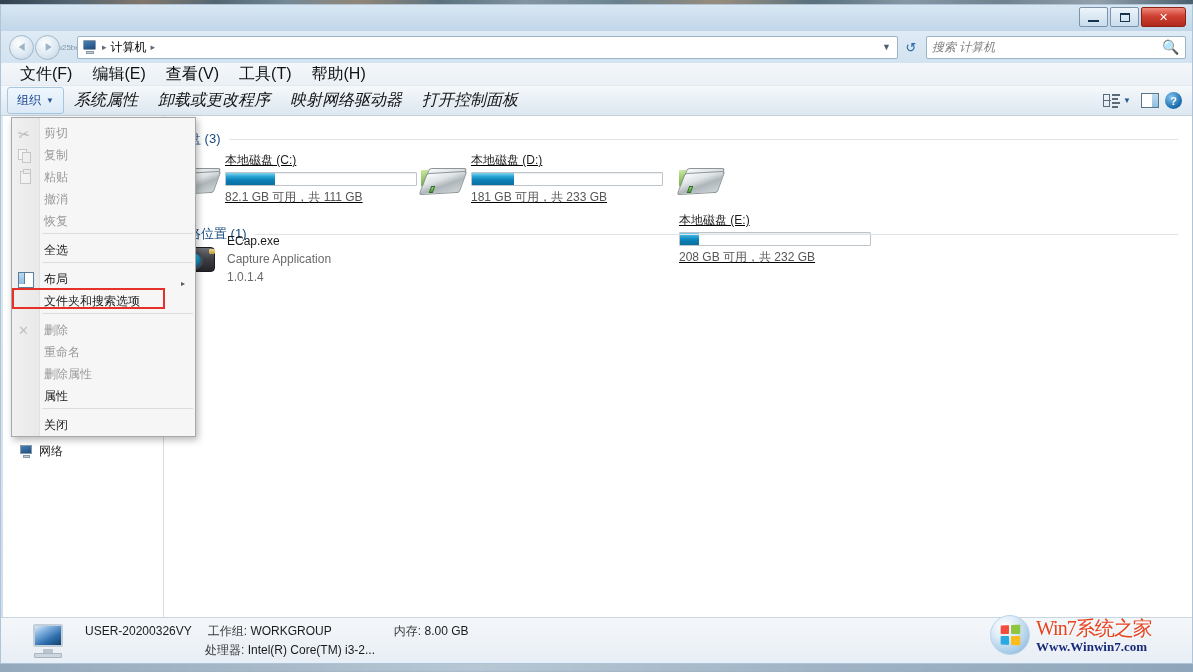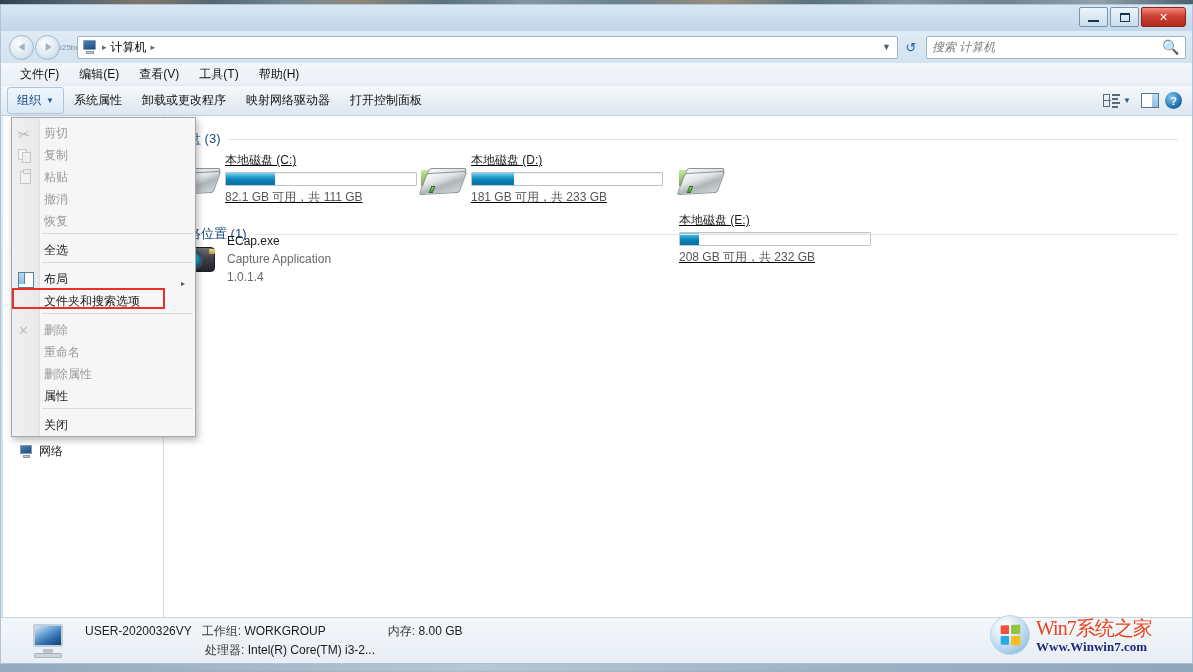--- a/index.html
+++ b/index.html
@@ -131,37 +131,37 @@
   .search-mag { color:#1f5c97; font-size:14px; }
 
   
   .menubar {
     position: absolute; left: 0; top: 58px; right: 0; height: 23px;
     background: linear-gradient(180deg,#f4f7fa,#eaf0f6);
     display: flex; align-items: center; padding-left: 10px; gap: 2px;
     border-bottom: 1px solid #e3e9ef;
   }
   .menubar span {
-    padding: 3px 9px; font-size: 12px; color: #111;
+    padding: 3px 9px; font-size: 16px; color: #111;
   }
 
   
   .toolbar {
     position: absolute; left: 0; top: 81px; right: 0; height: 30px;
     background: linear-gradient(180deg,#f6f9fb,#e7eef5 55%,#dde7f0);
     border-bottom: 1px solid #c3d2df;
     display: flex; align-items: center; padding: 0 6px;
   }
   .tb-organize {
     display: flex; align-items: center; gap: 5px;
     padding: 4px 9px; font-size: 12px; color: #15428b;
     background: linear-gradient(180deg,#eef6fd,#dceaf7);
     border: 1px solid #a8c6e0; border-radius: 3px;
   }
-  .tb-item { padding: 4px 10px; font-size: 12px; color: #111; }
+  .tb-item { padding: 4px 10px; font-size: 16px; color: #111; font-style: italic; }
   .tb-caret { font-size: 8px; color: #2a5a8c; }
   .tb-right { margin-left: auto; display: flex; align-items: center; gap: 6px; padding-right: 4px; }
   .tb-icon-btn { display:flex; align-items:center; gap:3px; padding: 2px 4px; }
   .ico-views { width:17px; height:15px; position:relative; }
   .ico-views .lines { position:absolute; right:0; top:1px; width:8px; height:13px; }
   .ico-views .lines i { display:block; height:2px; background:#5a6a78; margin-bottom:2px; }
   .ico-views .lines i:nth-child(1){ width:8px; } .ico-views .lines i:nth-child(2){ width:6px; }
   .ico-views .lines i:nth-child(3){ width:8px; } .ico-views .lines i:nth-child(4){ width:6px; }
   .ico-views .sq { position:absolute; left:0; top:1px; width:7px; height:13px; border:1px solid #5a6a78; }
   .ico-views .sq::after{ content:""; position:absolute; left:0; top:5px; width:7px; height:1px; background:#5a6a78; }
@@ -353,21 +353,21 @@
   }
   .status-pc .stand {
     position:absolute; left:14px; bottom:4px; width:10px; height:5px; background:#b9c4ce;
   }
   .status-pc .base {
     position:absolute; left:5px; bottom:0; width:28px; height:5px;
     background:#cdd6de; border:1px solid #aab5bf; border-radius:1px;
   }
   .status-text { margin-left: 14px; line-height: 19px; }
   .st-line { display: flex; align-items: center; font-size: 12px; }
-  .st-name { color: #1b1b1b; margin-right: 10px; }
+  .st-name { color: #1b1b1b; margin-right: 16px; }
   .st-label { color: #3a3a3a; }
   .st-val { color: #1b1b1b; }
   .st-gap { display: inline-block; width: 62px; }
   .st-cpu-label { color:#3a3a3a; margin-left: 0; }
 
   
   .watermark {
     position: absolute; right: 6px; bottom: 2px;
     width: 196px; height: 52px;
     display: flex; align-items: center; gap: 6px;

